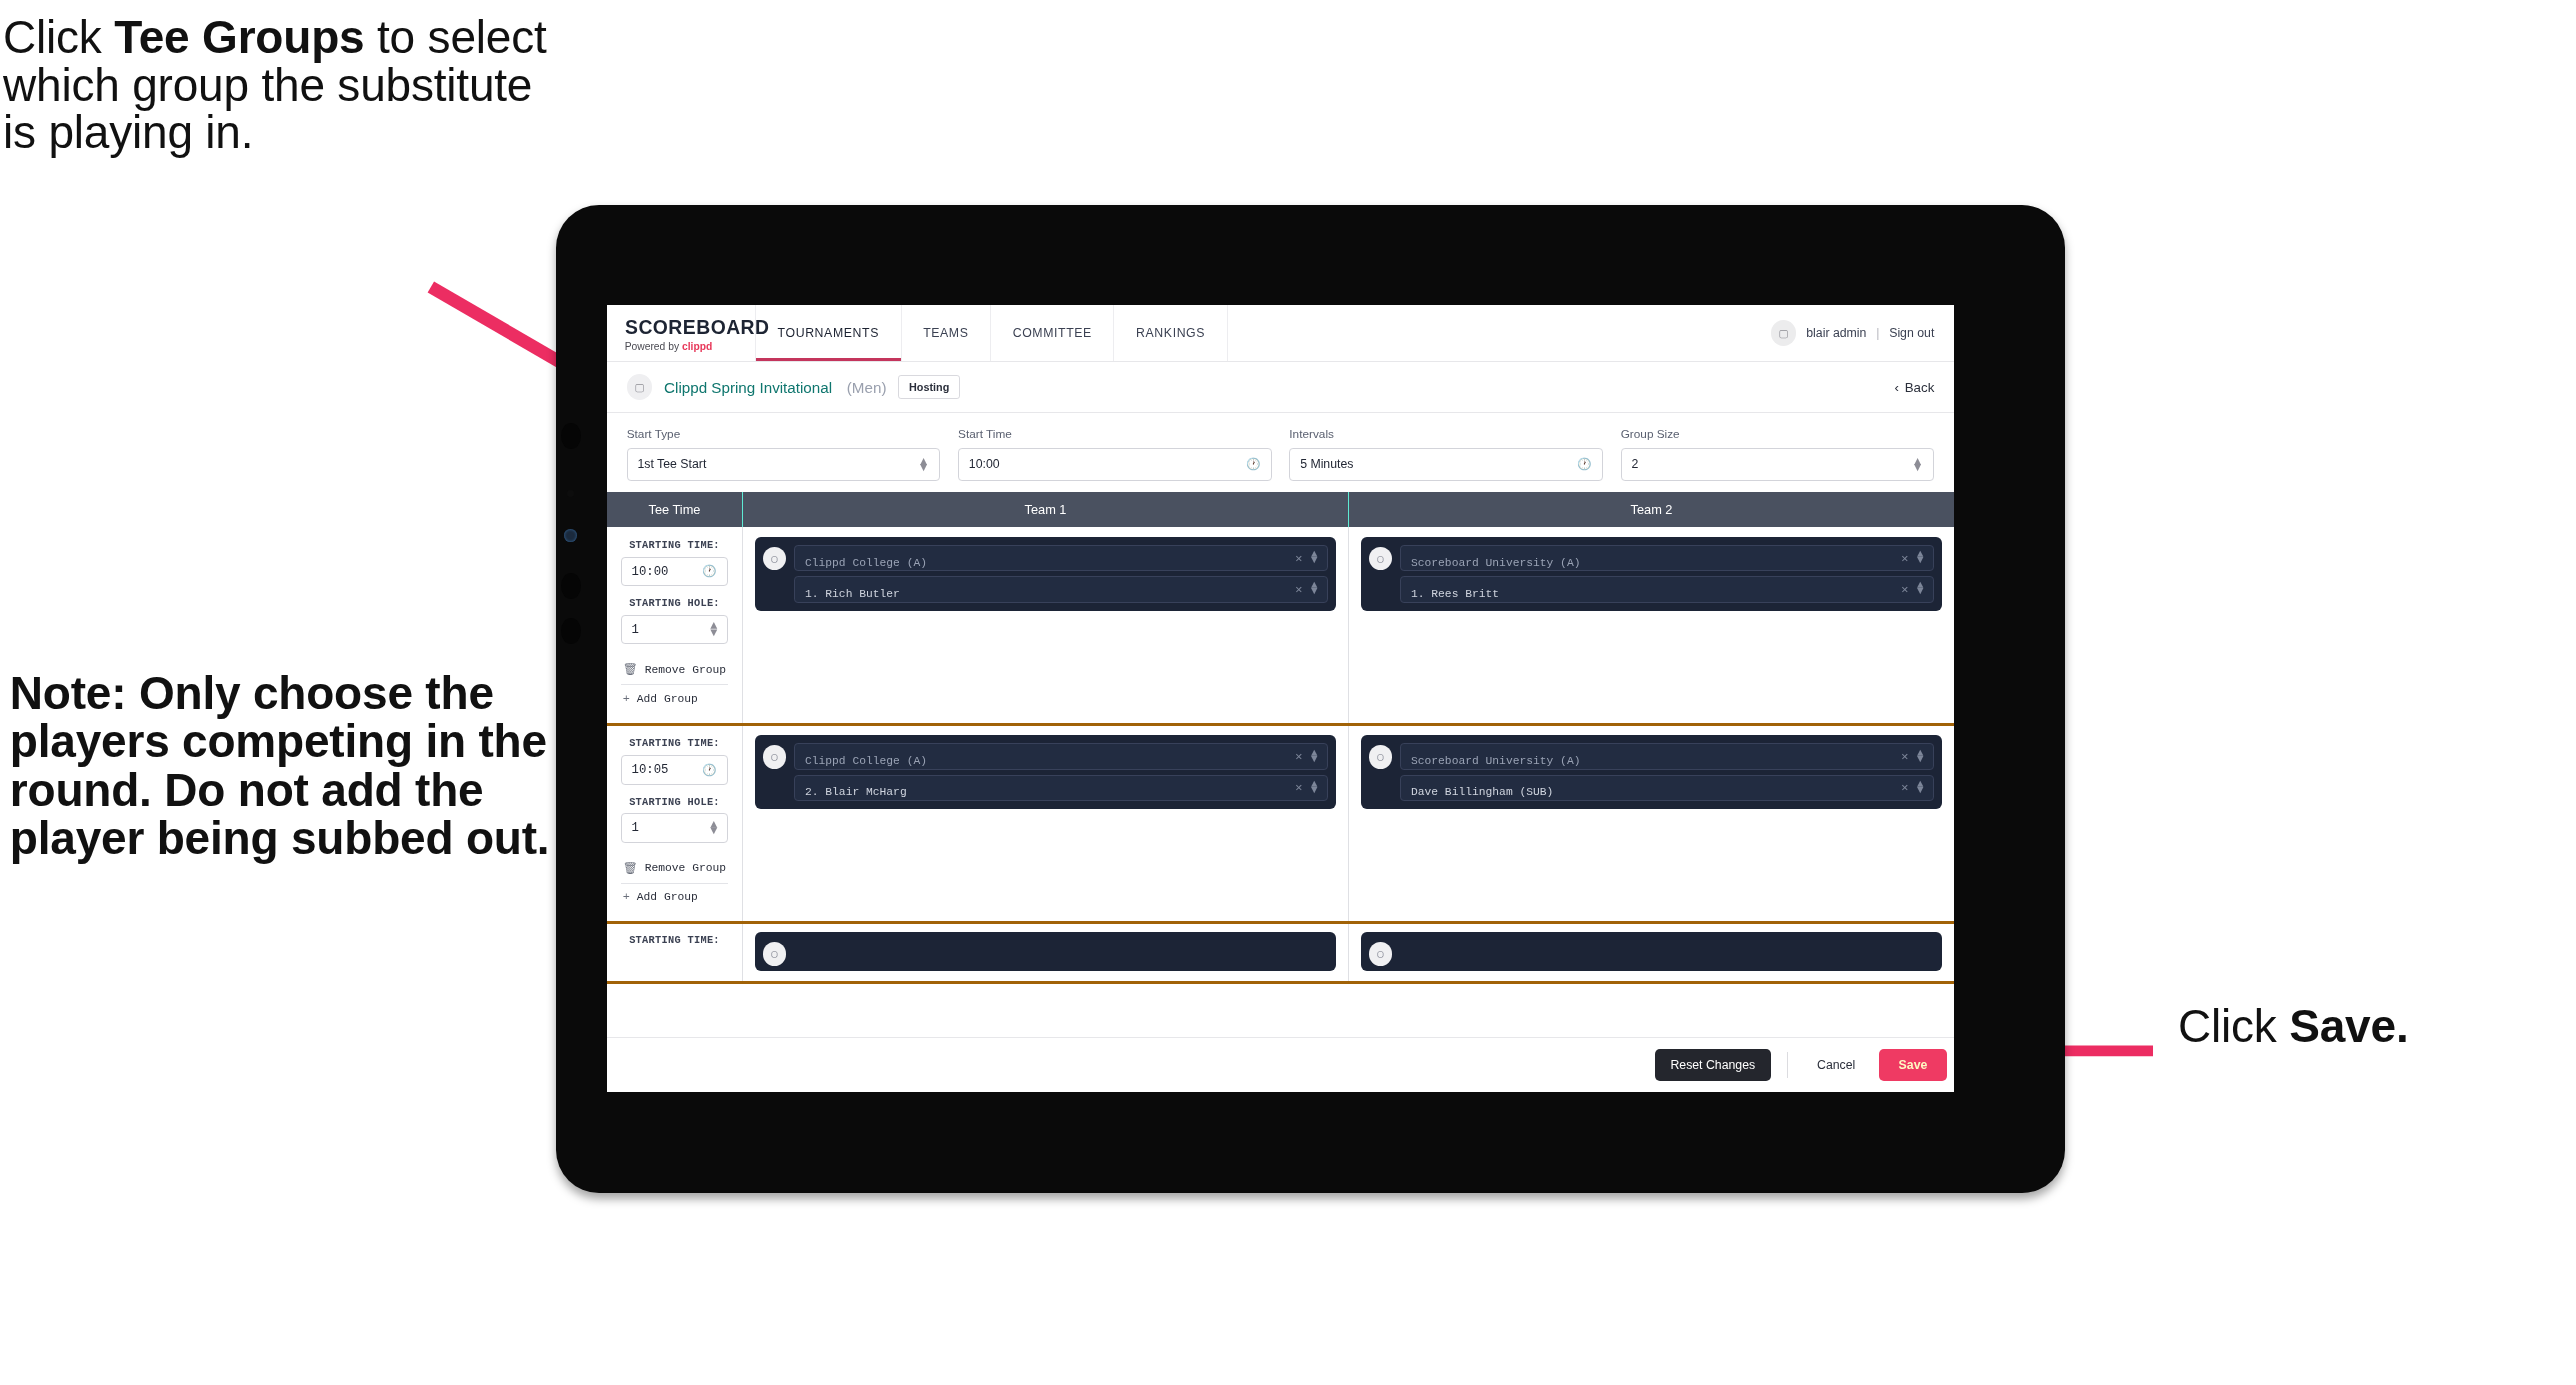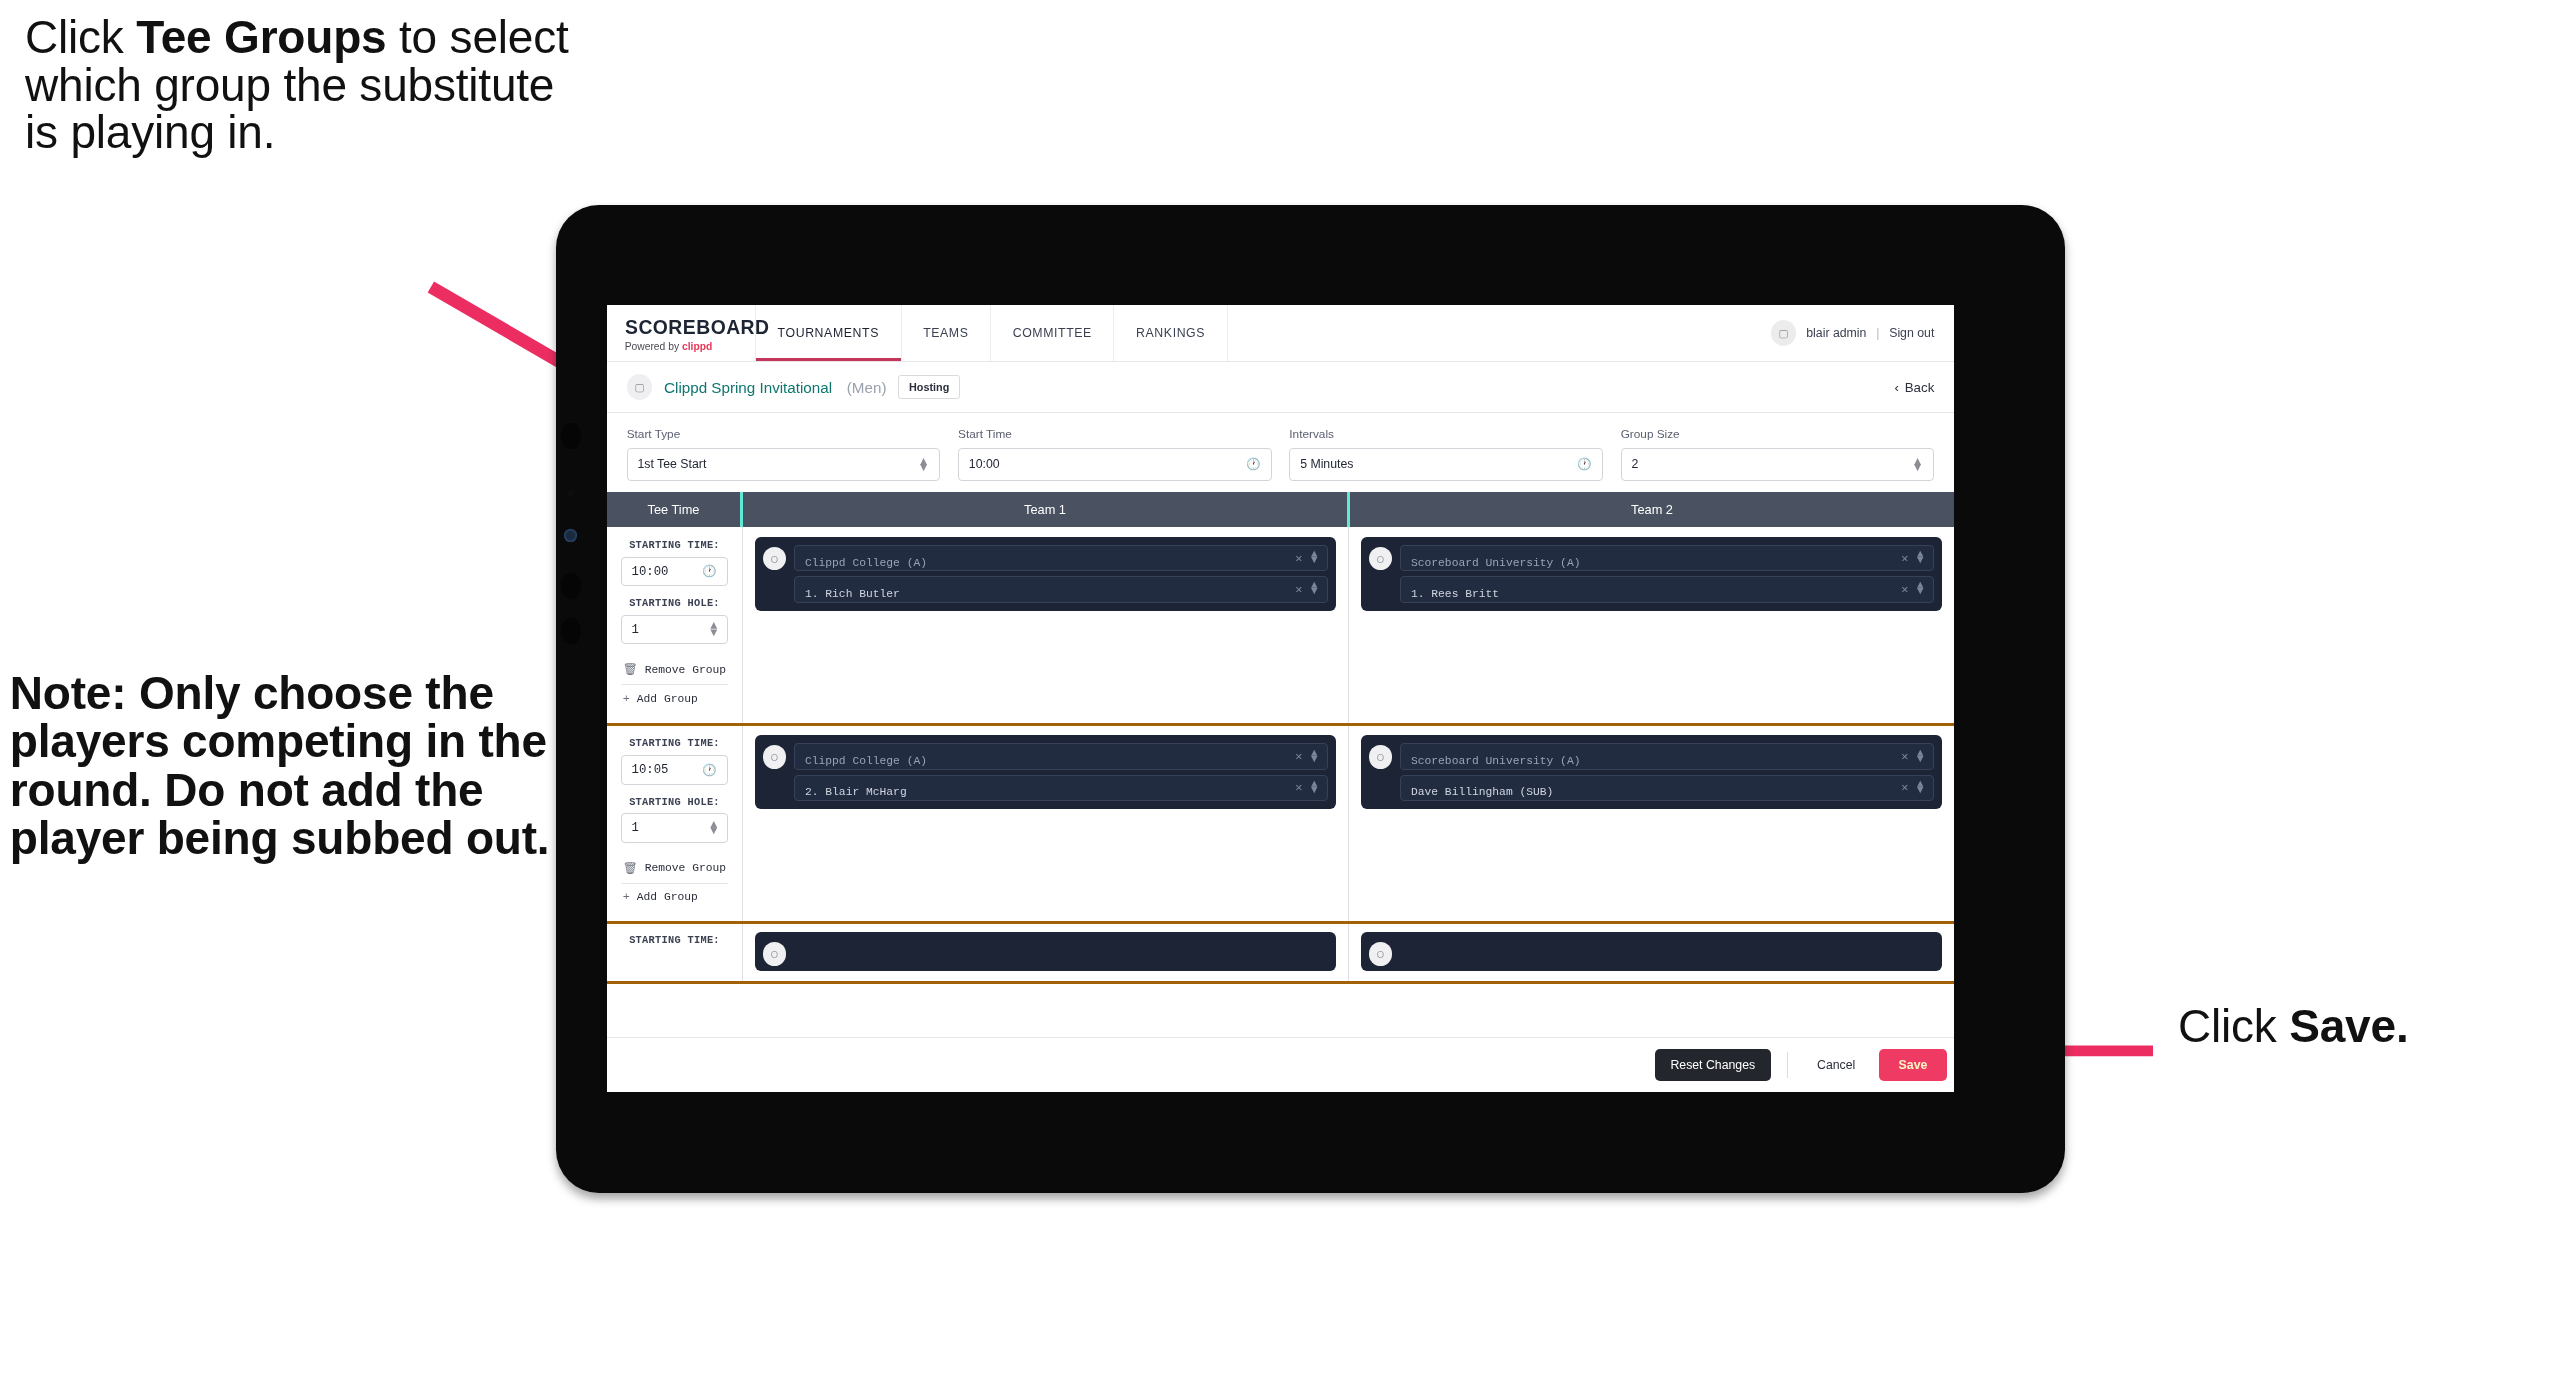--- a/index.html
+++ b/index.html
@@ -13,21 +13,21 @@
 
   
   .anno {
     position: absolute;
     color: #111;
     font-size: 46px;
     line-height: 1.04;
     letter-spacing: -0.2px;
   }
   .anno b { font-weight: 700; }
-  .anno-top { left: 25px; top: 13.8px; width: 551px; }
+  .anno-top { left: 3px; top: 13.8px; width: 551px; }
   .anno-note { left: 9.8px; top: 669px; width: 560px; font-weight: 700; line-height: 1.05; }
   .anno-save { left: 2178px; top: 1003px; width: 374px; white-space: nowrap; }
 
   .arrow-layer { position: absolute; inset: 0; pointer-events: none; }
 
   
   #tablet {
     position: absolute;
     left: 556px; top: 205px;
     width: 1509px; height: 988px;
@@ -95,21 +95,21 @@
   }
   .ctl .val { flex:1; }
   .ctl .ic { color:#8d8d96; font-size:11.8px; display:flex; align-items:center; }
   .spin { display:flex; flex-direction:column; line-height:.55; font-size:10.8px; color:#6d727d;}
 
   
   .thead { display:flex; background:#4a5160; color:#fff; }
   .thead .h { padding: 9.8px 0; text-align:center; font-size:12.8px; }
   .col-tee { width:136px; }
   .col-team { flex:1; }
-  .thead .h { border-right:3px solid #5eead4; }
+  .thead .h { border-right:1px solid #5eead4; }
   .thead .h:last-child { border-right:0; }
 
   .grouprow { display:flex; border-bottom:3px solid #a16207;font-family:Liberation Mono, monospace; }
   .cell-tee {
     width:136px; padding: 11.8px 13.8px 9.8px; border-right:1px solid #dfe0e4;
     display:flex; flex-direction:column; align-items:stretch;
   }
   .cell-tee .lbl { font-size:10.3px; font-weight:700; letter-spacing:0.3px; color:#3b4152; text-align:center; margin-bottom:5.9px; }
   .cell-tee .ctl { height:29.5px; margin-bottom:10.8px; }
   .linkrow { display:flex; align-items:center; gap:6.9px; font-size:11.3px; color:#2b2f3b; padding: 6.9px 2px; cursor:pointer;}

